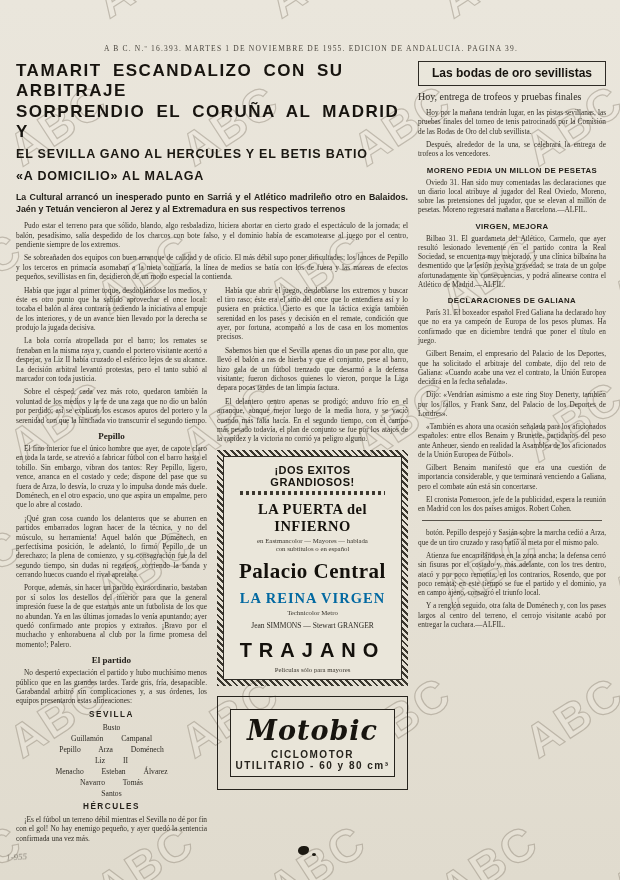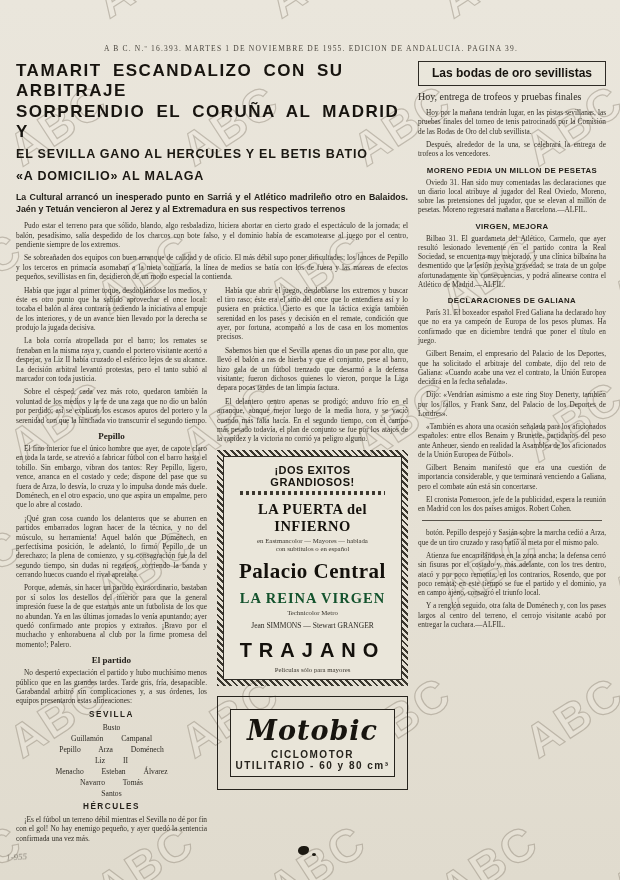--- a/index.html
+++ b/index.html
@@ -57,21 +57,21 @@
     margin:6px 0 10px 0;
     background:repeating-linear-gradient(45deg,#3b372e 0 2px,rgba(0,0,0,0) 2px 4.5px);
     padding:6px;
   }
   .ad-inner{background:#eae6da;border:1px solid #2e2b25;padding:5px 6px;text-align:center;}
   .ad-banner{font-family:"Liberation Sans",sans-serif;font-weight:bold;font-size:11px;letter-spacing:0.5px;margin:2px 12px;color:#17140f;}
   .ad-divider{height:4px;margin:3px 10px;background:repeating-linear-gradient(90deg,#3b372e 0 3px,rgba(0,0,0,0) 3px 6px);}
   .ad-movie1{font-weight:bold;font-size:14.5px;letter-spacing:0.5px;margin:6px 0 2px 0;color:#14110c;}
   .ad-note{font-size:6.8px;margin:1px 0;color:#3a362e;}
   .ad-cinema1{font-weight:bold;font-size:21px;margin:7px 0 4px 0;letter-spacing:0.5px;color:#14110c;}
-  .ad-movie2{font-weight:bold;font-size:14.5px;margin:6px 0 2px 0;letter-spacing:1px;color:#14532d;}
+  .ad-movie2{font-weight:bold;font-size:14.5px;margin:6px 0 2px 0;letter-spacing:1px;color:#0369a1;}
   .ad-stars{font-size:7.5px;margin:5px 0 1px 0;color:#2e2b25;}
   .ad-cinema2{font-family:"Liberation Sans",sans-serif;font-weight:bold;font-size:20px;letter-spacing:7px;margin:9px 0 4px 0;color:#14110c;}
   
   .motobic{border:1.5px solid #26231d;padding:12px;margin:2px 0 8px 0;}
   .motobic-inner{border:1px solid #26231d;padding:7px 4px 5px 4px;text-align:center;background:#e9e5d9;}
   .motobic-logo{
     font-family:"DejaVu Serif",serif;font-style:italic;font-weight:bold;
     font-size:27px;letter-spacing:1px;color:#17140f;line-height:1;
   }
   .motobic-tag{font-family:"Liberation Sans",sans-serif;font-size:10px;font-weight:bold;letter-spacing:1.5px;margin-top:5px;color:#26231d;}

